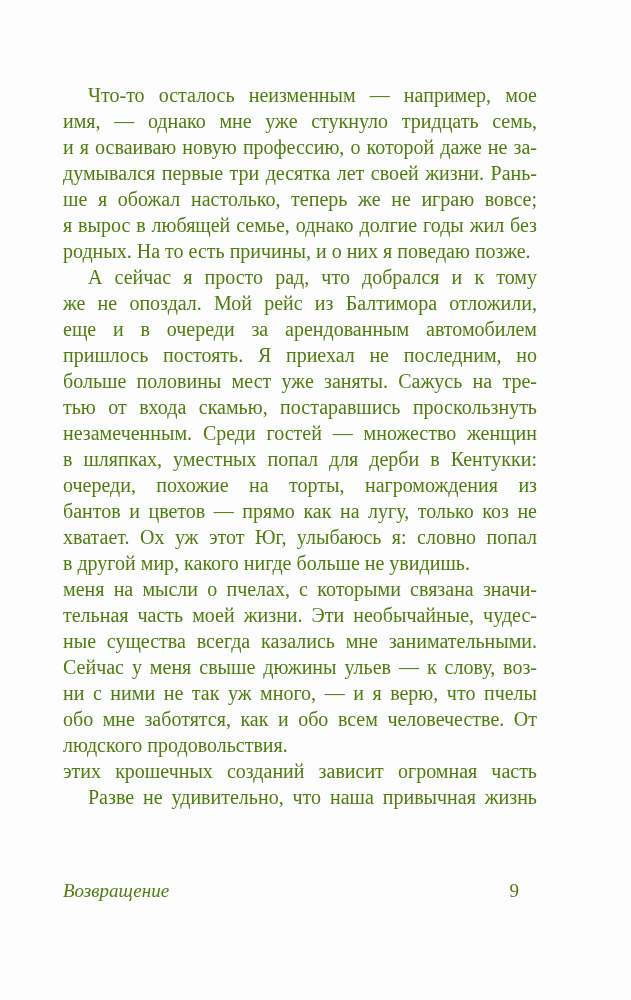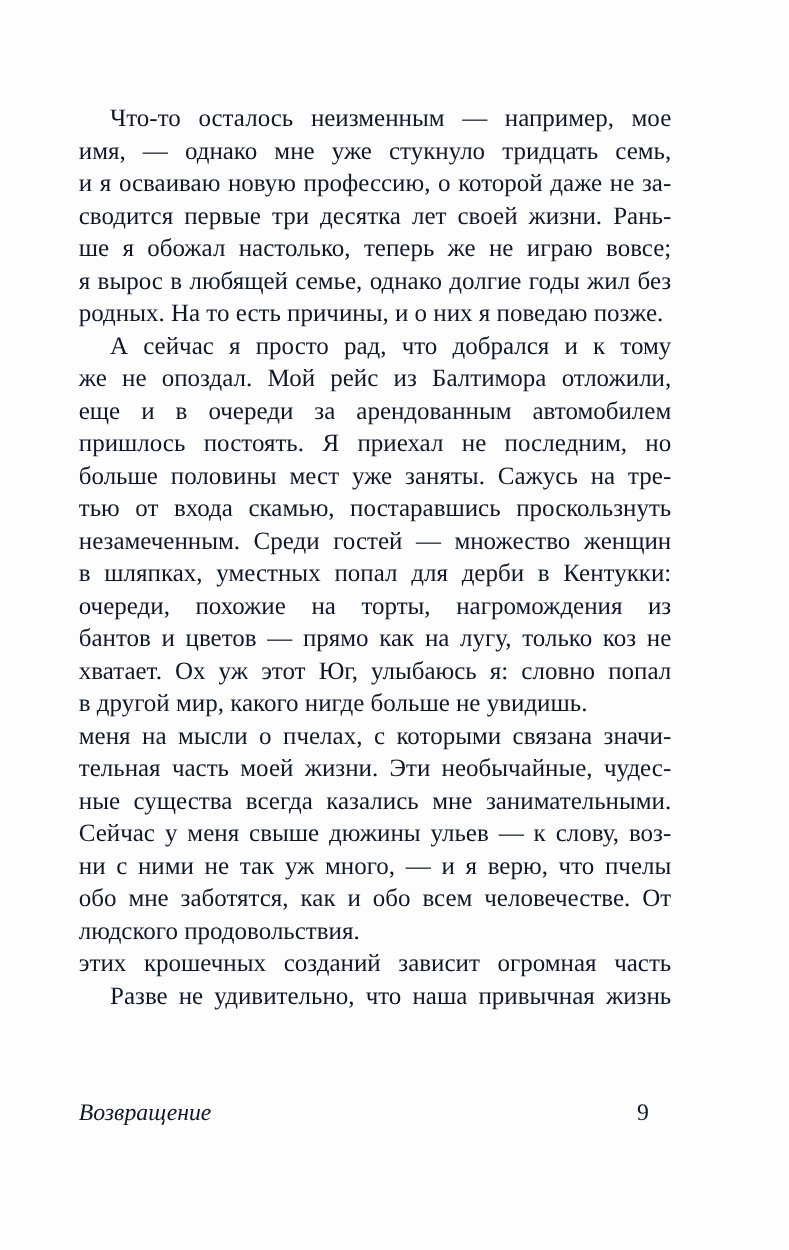--- a/index.html
+++ b/index.html
@@ -3,21 +3,21 @@
 <meta charset="utf-8">
 <style>
   * { margin: 0; padding: 0; box-sizing: border-box; }
   html, body { background: #ffffff; }
   .page {
     position: relative;
     width: 631px;
     height: 1000px;
     margin: 0 auto;
     background: #fdfdfd;
-    color: #0f172a;
+    color: #4d7c0f;
     font-family: "Liberation Serif", "DejaVu Serif", serif;
     overflow: hidden;
     padding-left: 31px;
   }
   .text-block {
     position: absolute;
     left: 63px;
     top: 82px;
     width: 474px;
     font-size: 20px;
@@ -49,21 +49,21 @@
 <body>
 
 <div class="page">
 
   <main class="text-block">
 
   <div class="para">
         <div class="line first">Что-то осталось неизменным — например, мое</div>
         <div class="line">имя, — однако мне уже стукнуло тридцать семь,</div>
         <div class="line">и я осваиваю новую профессию, о которой даже не за-</div>
-        <div class="line">сводится первые три десятка лет своей жизни. Рань-</div>
+        <div class="line">думывался первые три десятка лет своей жизни. Рань-</div>
         <div class="line">ше я обожал настолько, теперь же не играю вовсе;</div>
         <div class="line">я вырос в любящей семье, однако долгие годы жил без</div>
         <div class="line last">родных. На то есть причины, и о них я поведаю позже.</div>
       </div>
       <div class="para">
         <div class="line first">А сейчас я просто рад, что добрался и к тому</div>
         <div class="line">же не опоздал. Мой рейс из Балтимора отложили,</div>
         <div class="line">еще и в очереди за арендованным автомобилем</div>
         <div class="line">пришлось постоять. Я приехал не последним, но</div>
         <div class="line">больше половины мест уже заняты. Сажусь на тре-</div>

